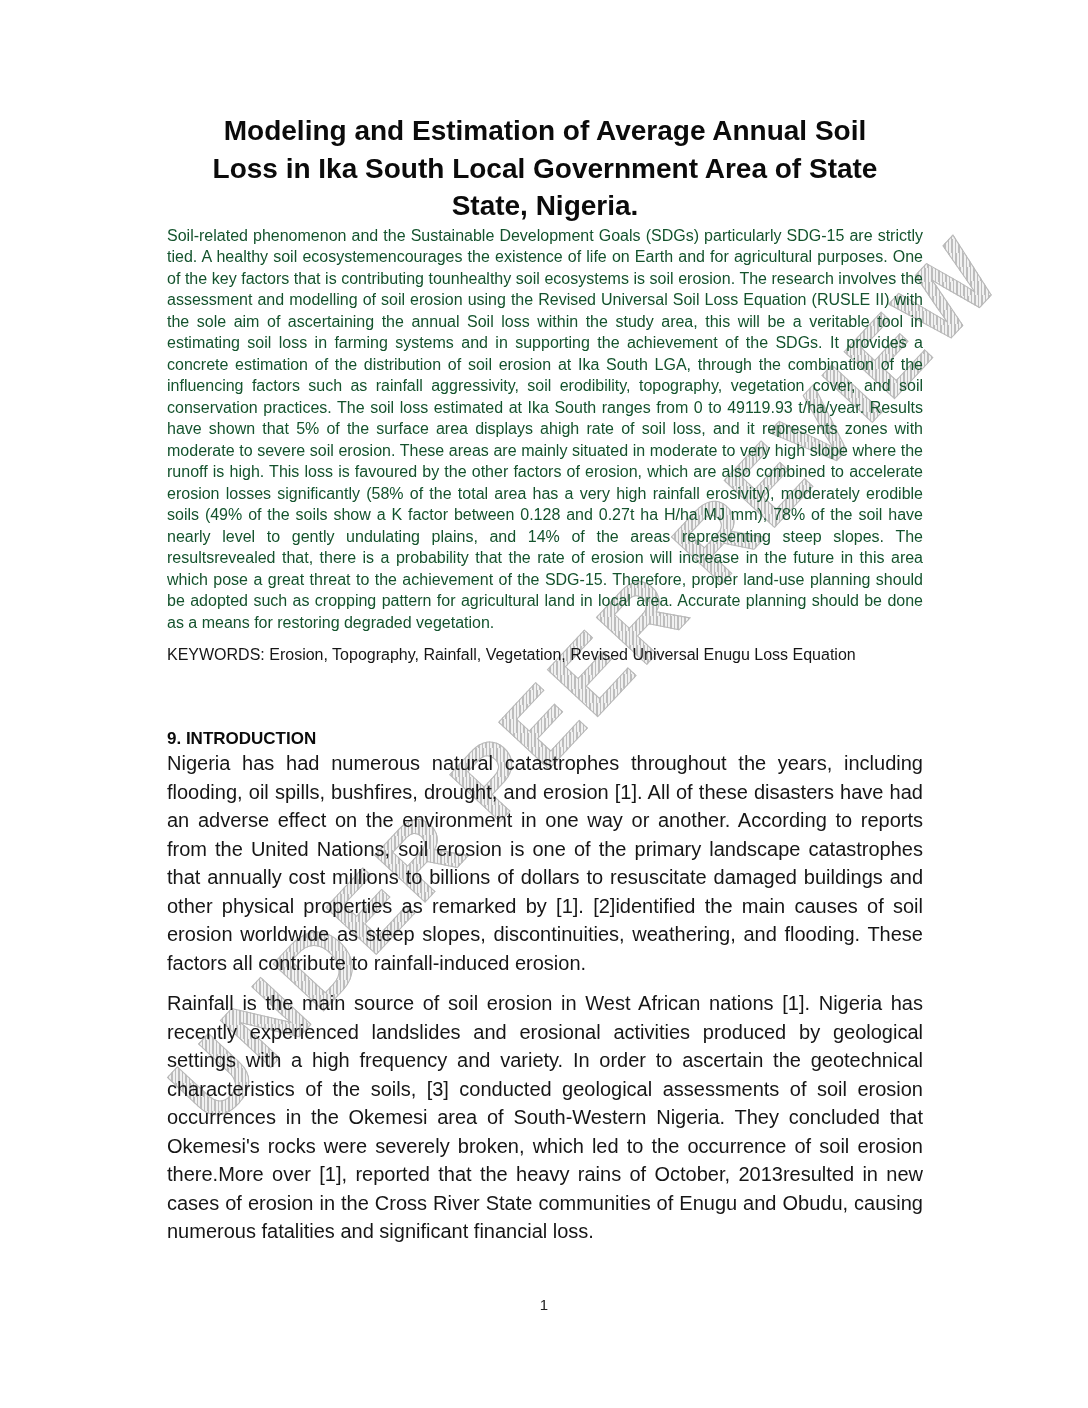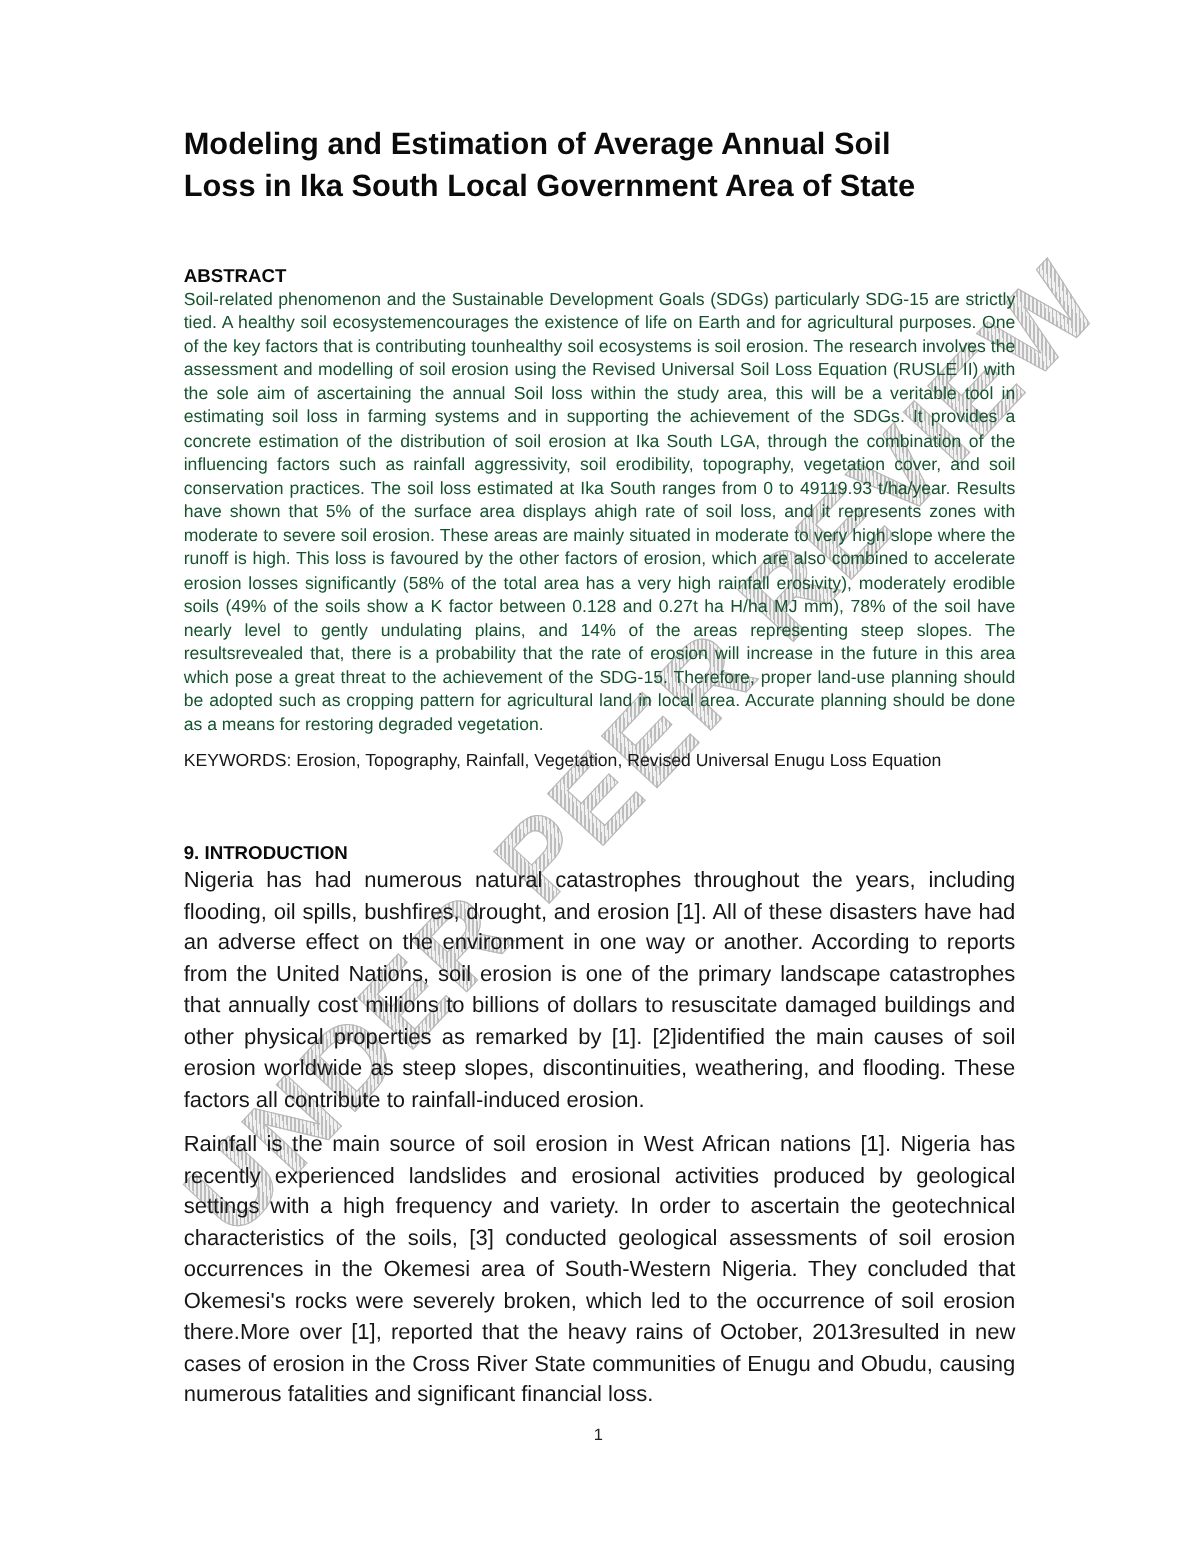--- a/index.html
+++ b/index.html
@@ -32,21 +32,21 @@
   }
   .content {
     position: absolute;
     left: 167px;
     top: 0;
     width: 756px;
     z-index: 1;
   }
   .title {
     margin: 112px 0 0 0;
-    text-align: left;
+    text-align: center;
     font-size: 28px;
     font-weight: 700;
     line-height: 37.5px;
     color: #0b0b0b;
   }
   .title .title-line { display: block; }
   .section-heading {
     margin: 0;
     font-size: 17px;
     font-weight: 700;
@@ -92,23 +92,23 @@
 
 <div class="page">
 
   <div class="watermark">UNDER PEER REVIEW</div>
 
   <div class="content">
 
     <h1 class="title">
       <span class="title-line">Modeling and Estimation of Average Annual Soil</span>
       <span class="title-line">Loss in Ika South Local Government Area of State</span>
+      <span class="title-line">State, Nigeria.</span>
     </h1>
 
-    <h2 class="section-heading abstract-heading">ABSTRACT</h2>
 
     <p class="abstract-body">Soil-related phenomenon and the Sustainable Development Goals (SDGs) particularly SDG-15 are strictly tied. A healthy soil ecosystemencourages the existence of life on Earth and for agricultural purposes. One of the key factors that is contributing tounhealthy soil ecosystems is soil erosion. The research involves the assessment and modelling of soil erosion using the Revised Universal Soil Loss Equation (RUSLE II) with the sole aim of ascertaining the annual Soil loss within the study area, this will be a veritable tool in estimating soil loss in farming systems and in supporting the achievement of the SDGs. It provides a concrete estimation of the distribution of soil erosion at Ika South LGA, through the combination of the influencing factors such as rainfall aggressivity, soil erodibility, topography, vegetation cover, and soil conservation practices. The soil loss estimated at Ika South ranges from 0 to 49119.93 t/ha/year. Results have shown that 5% of the surface area displays ahigh rate of soil loss, and it represents zones with moderate to severe soil erosion. These areas are mainly situated in moderate to very high slope where the runoff is high. This loss is favoured by the other factors of erosion, which are also combined to accelerate erosion losses significantly (58% of the total area has a very high rainfall erosivity), moderately erodible soils (49% of the soils show a K factor between 0.128 and 0.27t ha H/ha MJ mm), 78% of the soil have nearly level to gently undulating plains, and 14% of the areas representing steep slopes. The resultsrevealed that, there is a probability that the rate of erosion will increase in the future in this area which pose a great threat to the achievement of the SDG-15. Therefore, proper land-use planning should be adopted such as cropping pattern for agricultural land in local area. Accurate planning should be done as a means for restoring degraded vegetation.</p>
 
     <p class="keywords">KEYWORDS: Erosion, Topography, Rainfall, Vegetation, Revised Universal Enugu Loss Equation</p>
 
     <h2 class="section-heading introduction-heading">9. INTRODUCTION</h2>
 
     <p class="intro-paragraph">Nigeria has had numerous natural catastrophes throughout the years, including flooding, oil spills, bushfires, drought, and erosion [1]. All of these disasters have had an adverse effect on the environment in one way or another. According to reports from the United Nations, soil erosion is one of the primary landscape catastrophes that annually cost millions to billions of dollars to resuscitate damaged buildings and other physical properties as remarked by [1]. [2]identified the main causes of soil erosion worldwide as steep slopes, discontinuities, weathering, and flooding. These factors all contribute to rainfall-induced erosion.</p>
 
     <p class="intro-paragraph">Rainfall is the main source of soil erosion in West African nations [1]. Nigeria has recently experienced landslides and erosional activities produced by geological settings with a high frequency and variety. In order to ascertain the geotechnical characteristics of the soils, [3] conducted geological assessments of soil erosion occurrences in the Okemesi area of South-Western Nigeria. They concluded that Okemesi's rocks were severely broken, which led to the occurrence of soil erosion there.More over [1], reported that the heavy rains of October, 2013resulted in new cases of erosion in the Cross River State communities of Enugu and Obudu, causing numerous fatalities and significant financial loss.</p>

